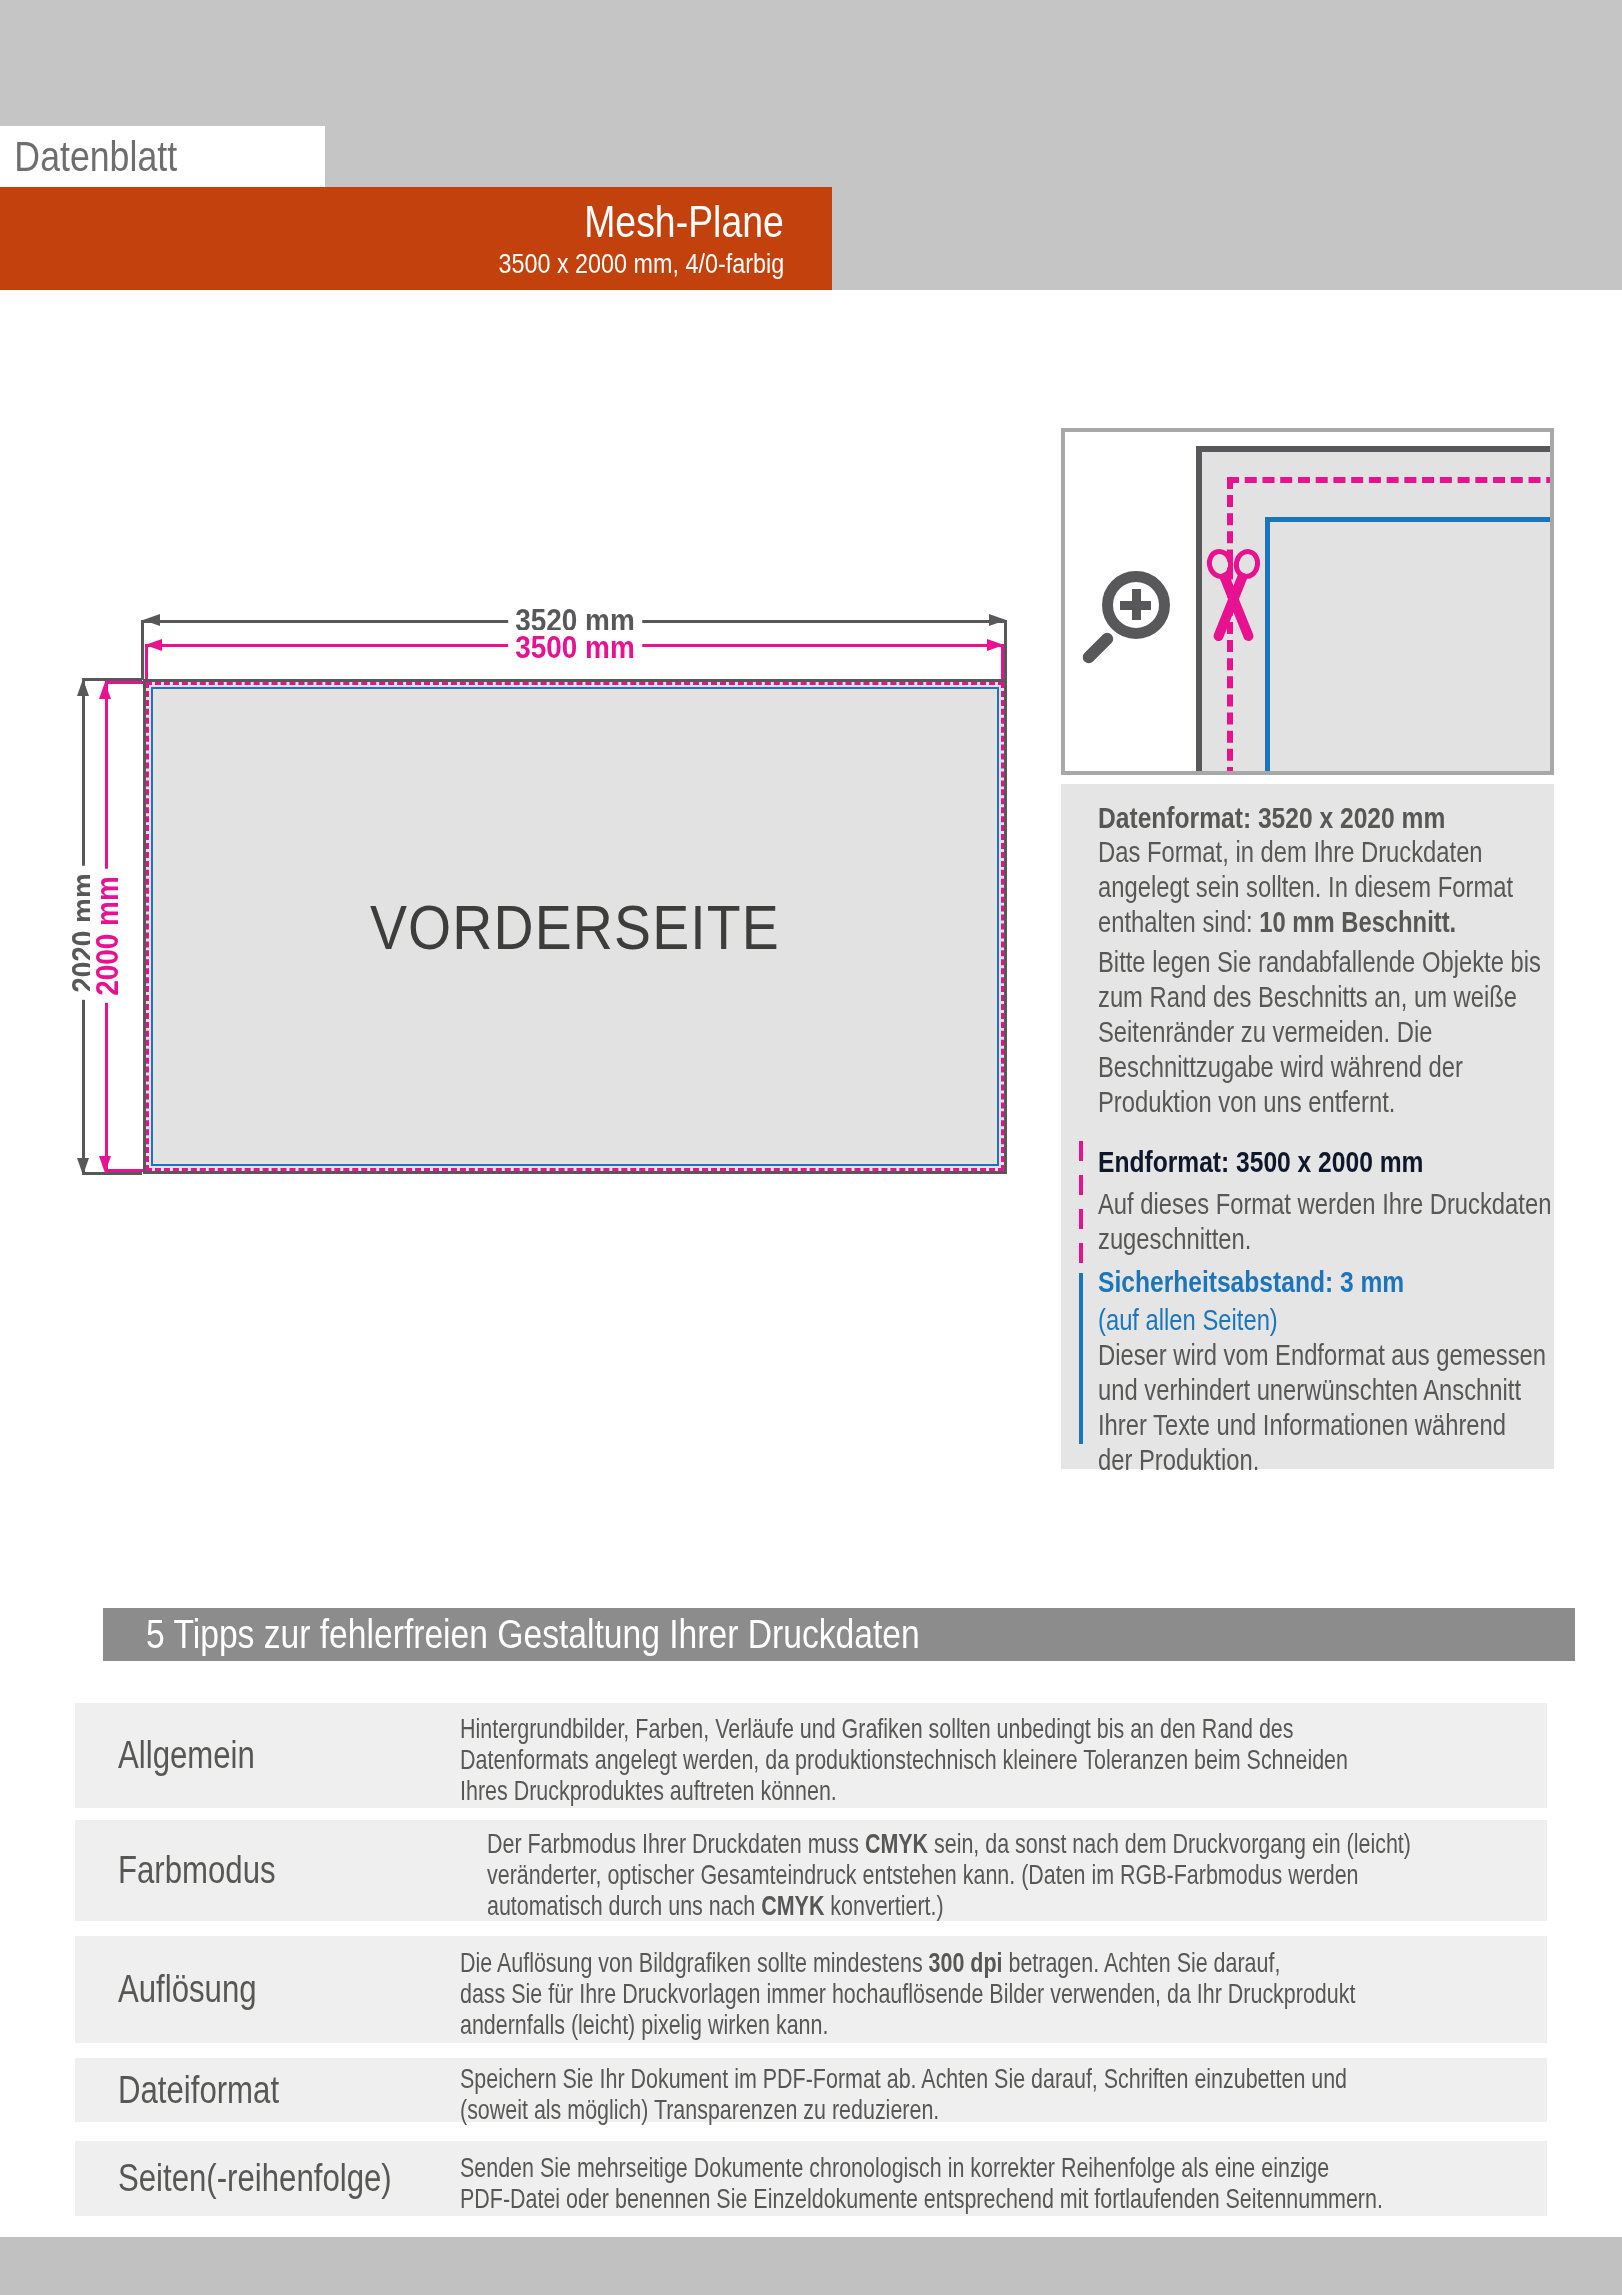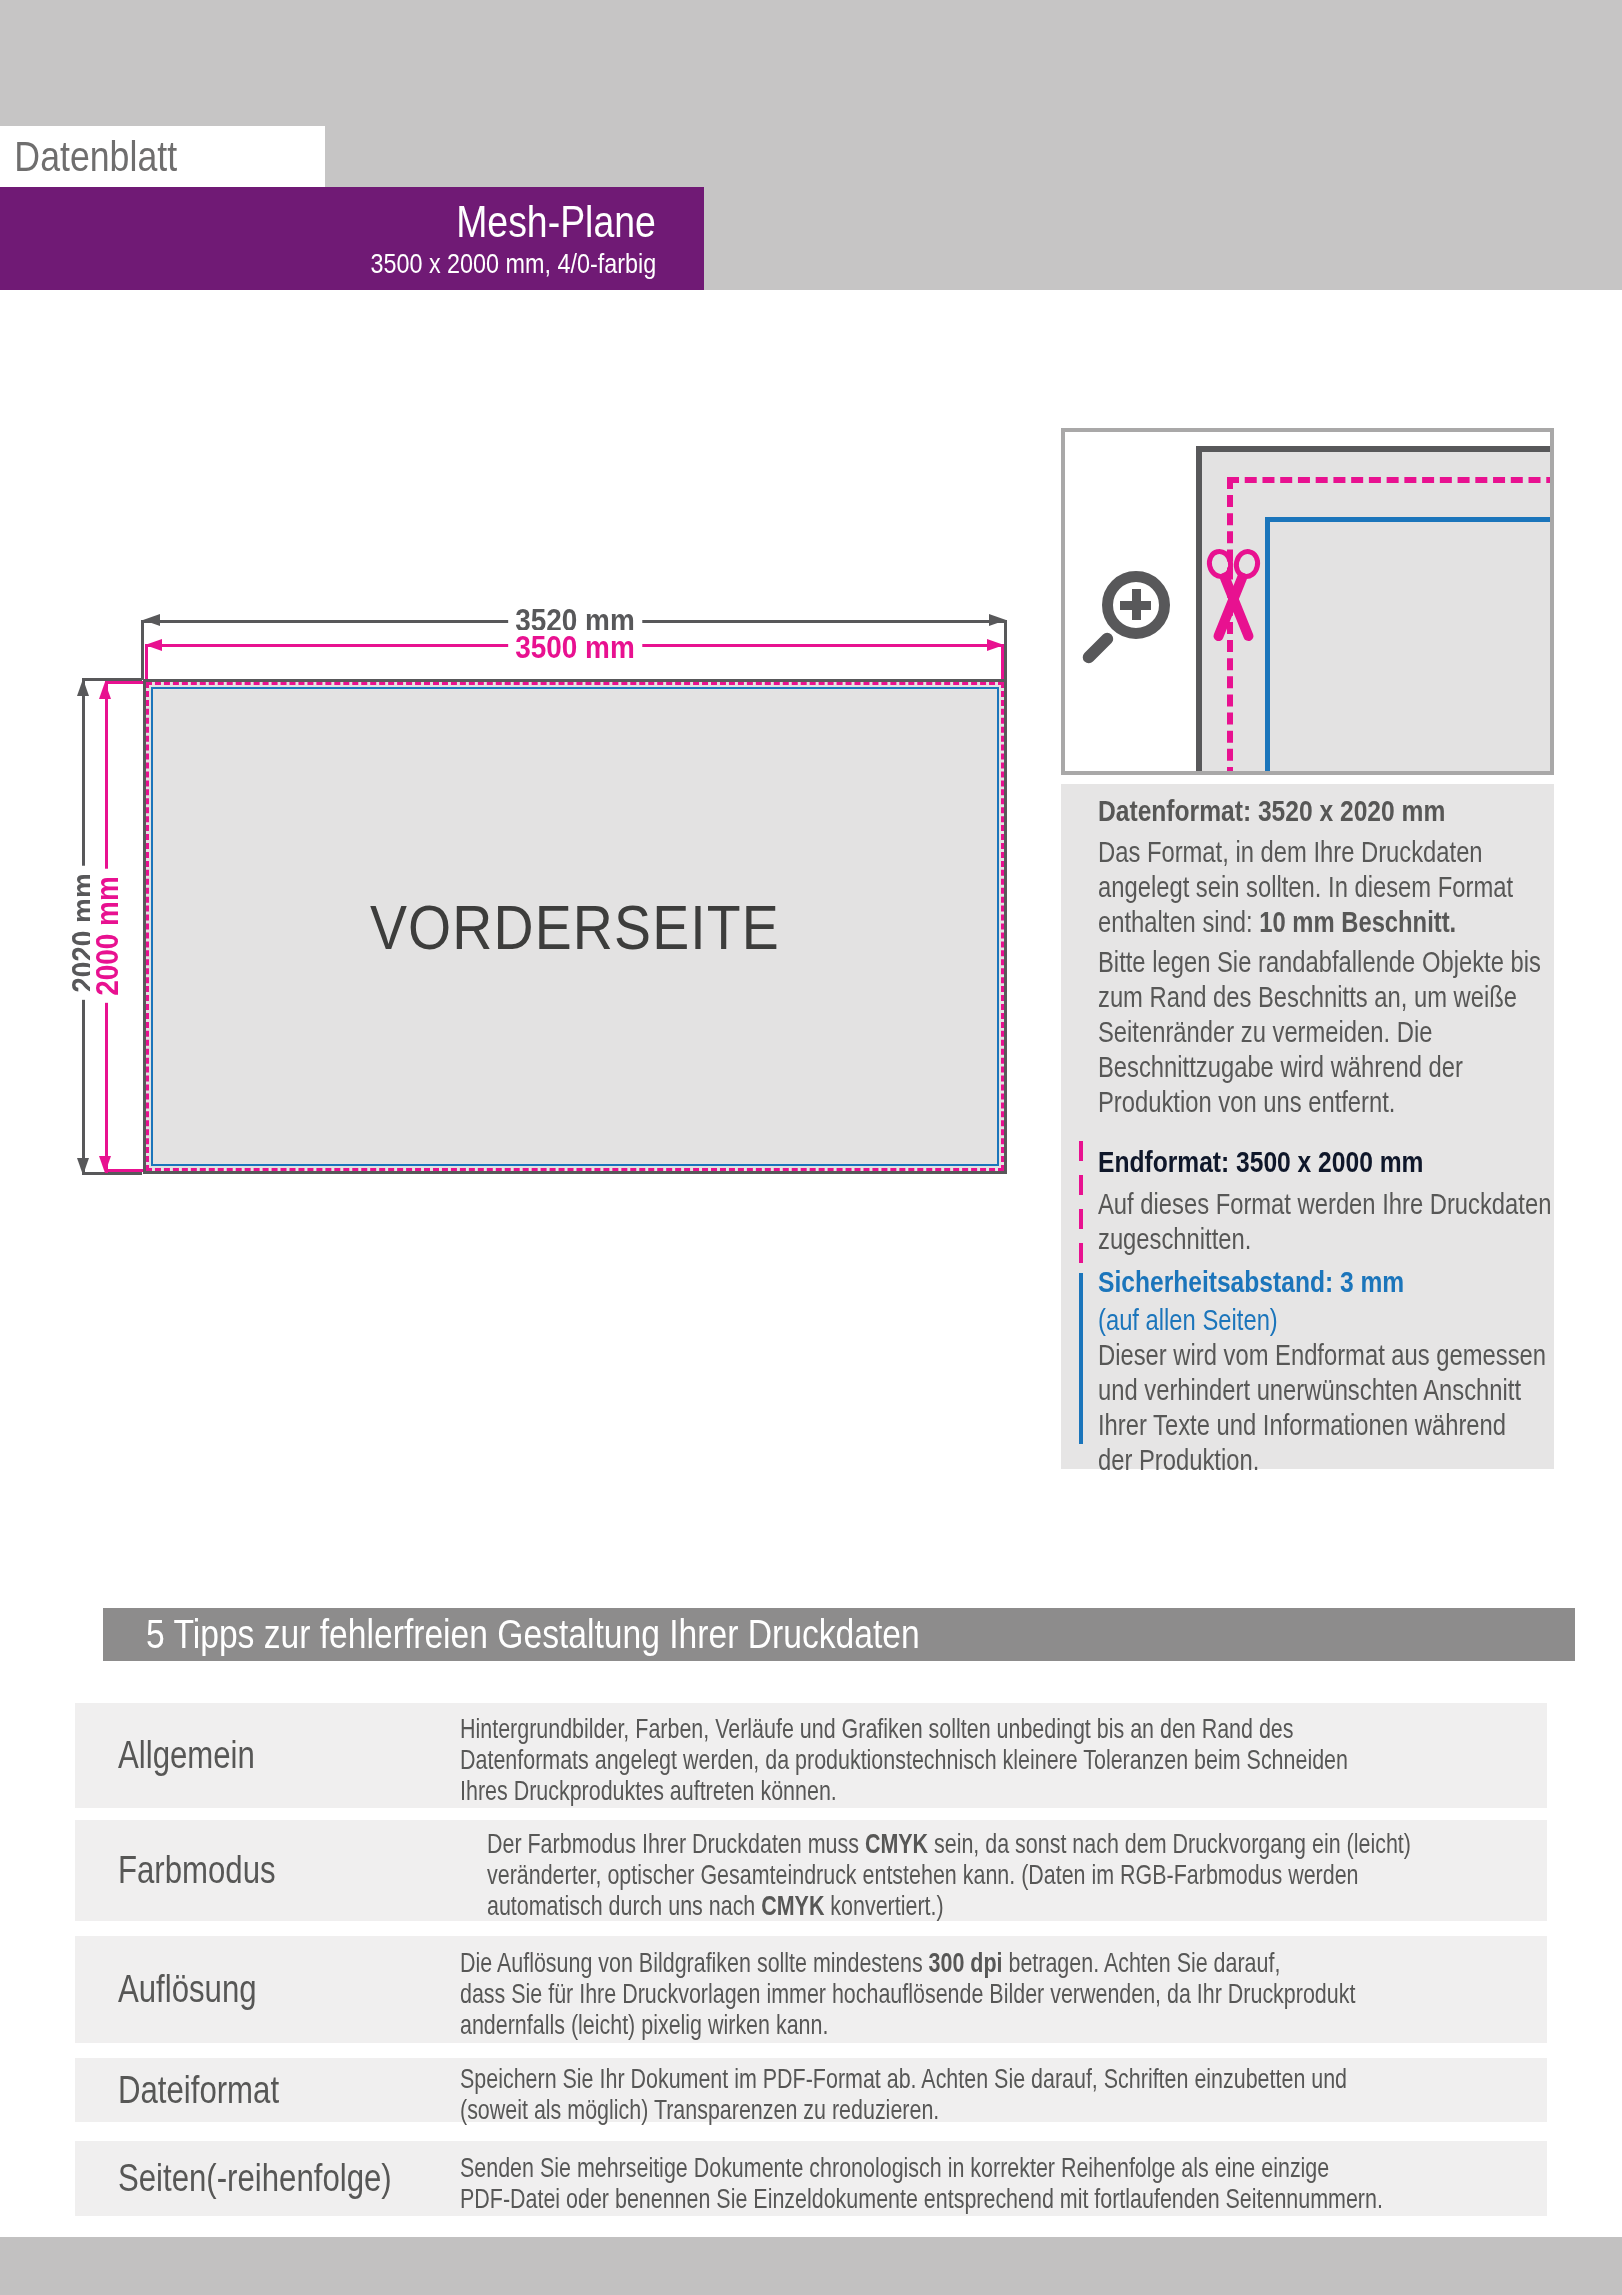--- a/index.html
+++ b/index.html
@@ -4,21 +4,21 @@
 <style>
   html,body{margin:0;padding:0;background:#ffffff;}
   .page{position:relative;width:1623px;height:2295px;background:#ffffff;overflow:hidden;
         font-family:"Liberation Sans", sans-serif;color:#575756;}
 
   
   .top-bg{position:absolute;left:0;top:0;width:1623px;height:290px;background:#c6c5c5;}
   .datenblatt-box{position:absolute;left:0;top:126px;width:325px;height:61px;background:#ffffff;
                   display:flex;align-items:center;justify-content:flex-start;}
   .datenblatt-box .t{font-size:42px;color:#6f6e6e;}
-  .product-band{position:absolute;left:0;top:187px;width:704px;height:103px;background:#701a75;
+  .product-band{position:absolute;left:0;top:187px;width:832px;height:103px;background:#c2410c;
                 display:flex;flex-direction:column;align-items:flex-end;justify-content:center;
                 padding-right:48px;box-sizing:border-box;color:#ffffff;}
   .product-band .name{font-size:44px;line-height:50px;}
   .product-band .spec{font-size:27.5px;line-height:34px;}
 
   
   .cx-l{display:inline-block;transform:scaleX(0.82);transform-origin:0 50%;}
   .cx-c{display:inline-block;transform:scaleX(0.85);transform-origin:50% 50%;}
   .cx-r{display:inline-block;transform:scaleX(0.85);transform-origin:100% 50%;}
 
@@ -160,21 +160,21 @@
       <div class="scissors">
         <div class="sc-ring l"></div>
         <div class="sc-ring r"></div>
         <div class="sc-blade l"></div>
         <div class="sc-blade r"></div>
       </div>
     </div>
   </div>
 
   <div class="info-panel">
-    <div class="blk" style="top:8px;">
+    <div class="blk" style="top:15px;">
       <h3 class="h-dark"><span class="cx-l">Datenformat: 3520 x 2020 mm</span></h3>
     </div>
     <div class="blk" style="top:51px;">
       <div class="lines"><span class="cx-l lines"><span>Das Format, in dem Ihre Druckdaten</span><br><span>angelegt sein sollten. In diesem Format</span><br><span>enthalten sind: </span><span class="b">10 mm Beschnitt.</span></span></div>
     </div>
     <div class="blk" style="top:161px;">
       <div class="lines"><span class="cx-l lines"><span>Bitte legen Sie randabfallende Objekte bis</span><br><span>zum Rand des Beschnitts an, um weiße</span><br><span>Seitenränder zu vermeiden. Die</span><br><span>Beschnittzugabe wird während der</span><br><span>Produktion von uns entfernt.</span></span></div>
     </div>
 
     <div class="marker dashed" style="top:357px;height:130px;"></div>

